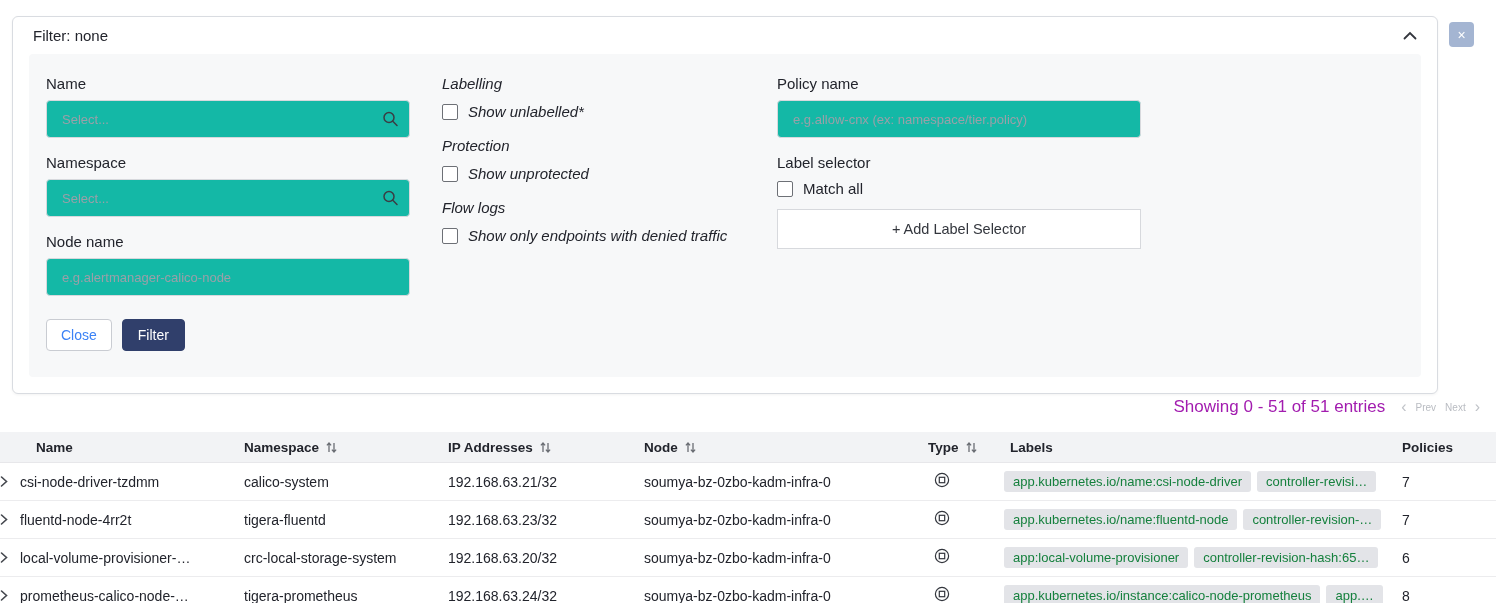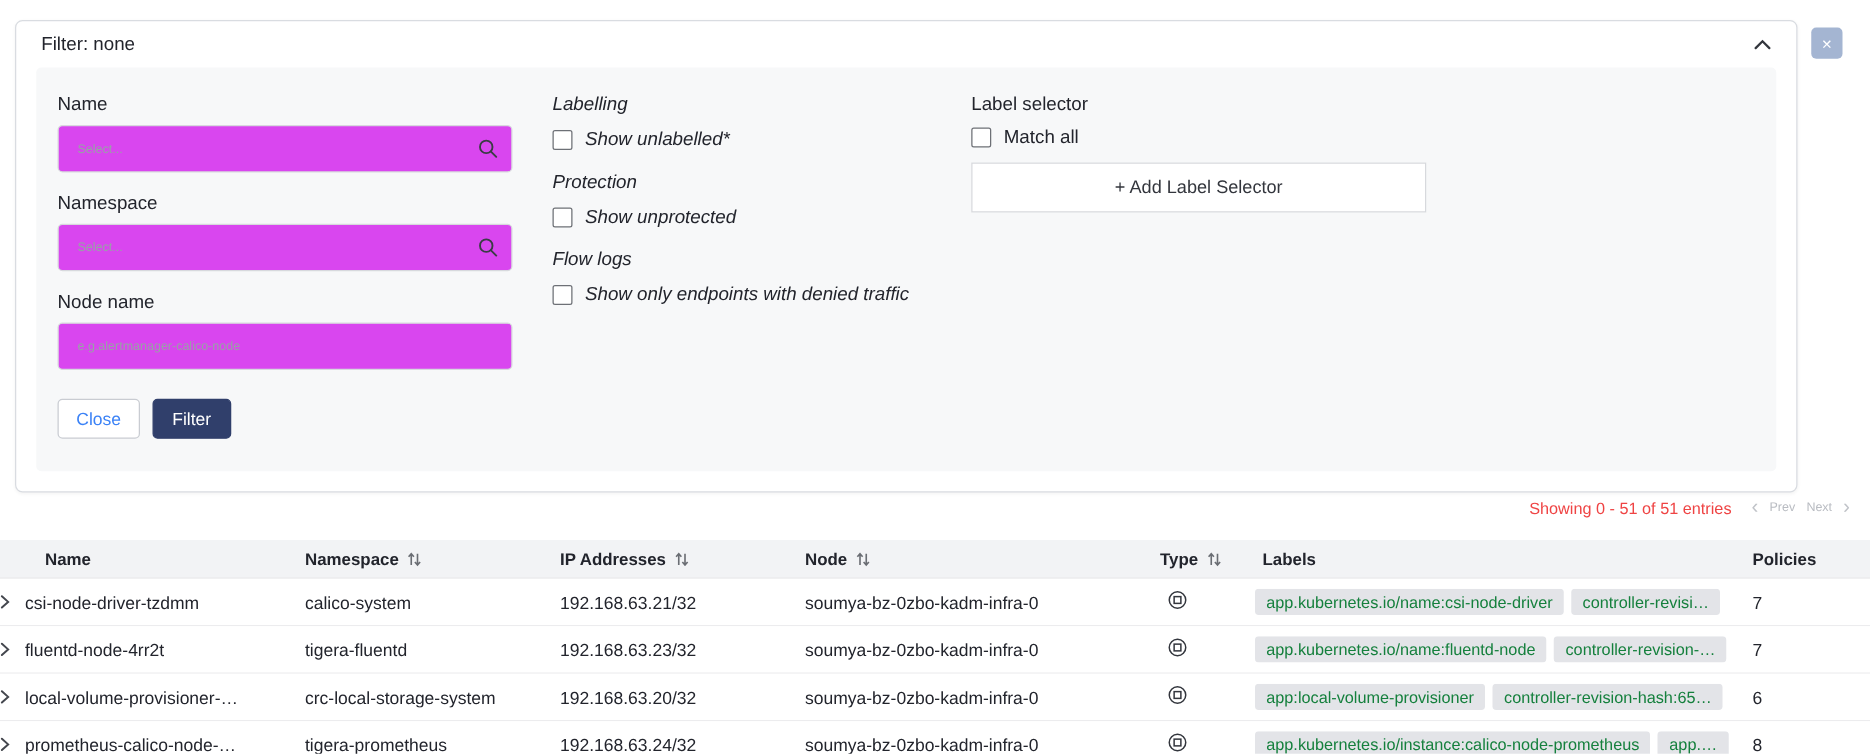--- a/index.html
+++ b/index.html
@@ -31,21 +31,21 @@
   }
   .col1 { width:364px; }
   .col2 { width:303px; }
   .col3 { width:364px; }
 
   .fg { margin-bottom:16px; }
   .fg-label { display:block; font-size:15px; color:#22242c; margin-bottom:8px; }
   .input-wrap { position:relative; }
   .input-wrap input {
     width:100%; height:38px; border:1px solid #d7d9dd; border-radius:4px;
-    background:#d946ef; padding:0 28px 0 15px; font-size:10px; color:#33363d;
+    background:#14b8a6; padding:0 28px 0 15px; font-size:13px; color:#33363d;
     font-family:"Liberation Sans", sans-serif; outline:none;
   }
   .input-wrap input::placeholder { color:#9aa0a8; opacity:1; }
   .search-icon { position:absolute; right:11px; top:50%; transform:translateY(-50%); display:flex; cursor:pointer; }
 
   .btn-row { display:flex; gap:10px; margin-top:23px; }
   .btn-outline {
     background:#fff; border:1px solid #c9ccd2; border-radius:4px;
     padding:7px 14px; font-size:14px; color:#3b82f6; cursor:pointer;
     font-family:"Liberation Sans", sans-serif;
@@ -76,21 +76,21 @@
     position:absolute; right:22px; top:22px; width:25px; height:25px;
     background:#a4b5d2; border:none; border-radius:4px; color:#fff;
     font-size:14px; line-height:1; display:flex; align-items:center;
     justify-content:center; cursor:pointer;
   }
 
   
   .paginfo {
     position:absolute; top:397px; right:16px; display:flex; align-items:center; gap:16px;
   }
-  .paginfo .showing { font-size:13px; color:#ef4444; }
+  .paginfo .showing { font-size:17px; color:#a21caf; }
   .pager { display:flex; align-items:center; gap:9px; }
   .pchev { color:#c0c3c8; font-size:16px; cursor:pointer; }
   .pbtn { color:#b9bcc2; font-size:10px; cursor:pointer; }
 
   
   .table { position:absolute; left:0; top:432px; width:1496px; }
   .thead, .trow {
     display:grid;
     grid-template-columns:244px 204px 196px 284px 76px 392px 100px;
     align-items:center;
@@ -194,20 +194,26 @@
       <div class="group">
         <div class="heading">Flow logs</div>
         <div class="check-row">
           <span class="checkbox"></span>
           <span class="check-label">Show only endpoints with denied traffic</span>
         </div>
       </div>
     </div>
 
     <div class="col3">
+      <div class="fg">
+        <label class="fg-label">Policy name</label>
+        <div class="input-wrap">
+          <input type="text" placeholder="e.g.allow-cnx (ex: namespace/tier.policy)" style="">
+        </div>
+      </div>
 
       <div class="label-selector-group">
         <div class="heading" style="margin-bottom:9px;">Label selector</div>
         <div class="check-row">
           <span class="checkbox"></span>
           <span class="check-label">Match all</span>
         </div>
         <button class="add-selector-btn">+ Add Label Selector</button>
       </div>
     </div>

